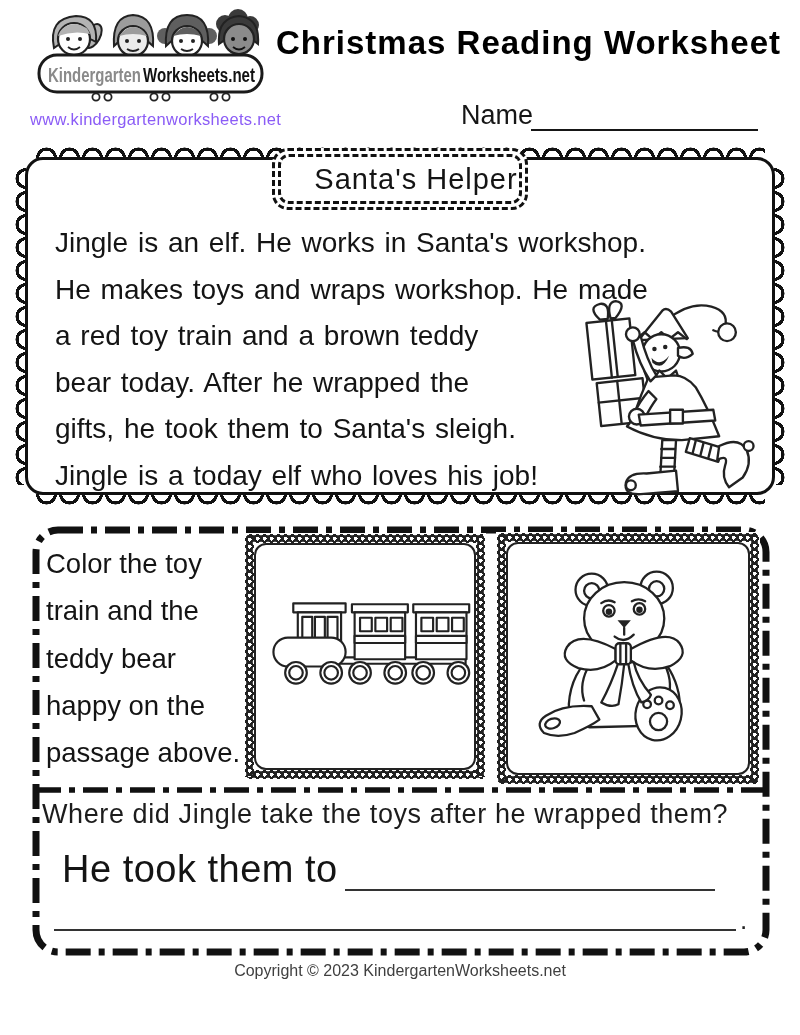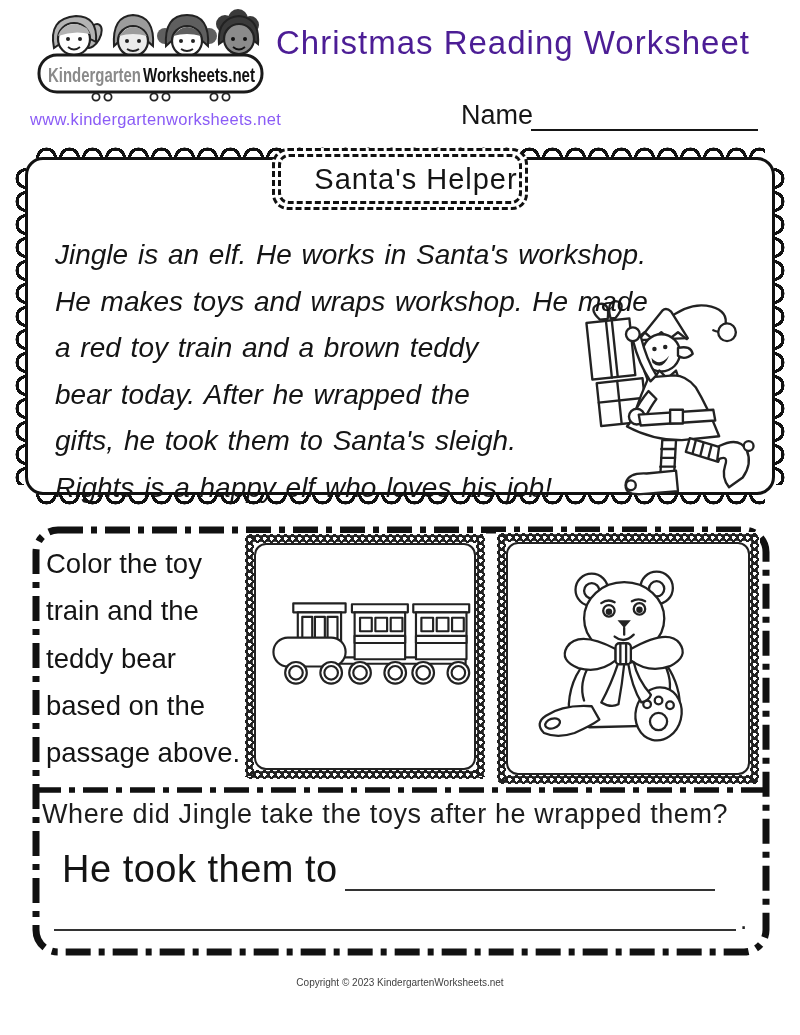--- a/index.html
+++ b/index.html
@@ -5,21 +5,21 @@
   * { margin:0; padding:0; box-sizing:border-box; }
   html,body { background:#ffffff; }
   .page {
     position:relative; width:800px; height:1035px; background:#fff;
     font-family:"Liberation Sans", sans-serif; color:#1a1a1a; overflow:hidden;
   }
   .abs { position:absolute; }
 
   
   .site-url { left:30px; top:110px; font-size:16.5px; letter-spacing:.3px; color:#8b5cf6; }
-  .page-title { left:276px; top:24px; font-size:33px; letter-spacing:1px; color:#4c1d95; }
+  .page-title { left:276px; top:24px; font-size:33px; letter-spacing:1px; color:#000000;font-weight:bold; }
   .name-label { left:461px; top:100px; font-size:27px; color:#161616; }
   .name-line  { left:531px; top:100px; width:227px; height:31px; border-bottom:2.5px solid #161616; }
 
   
   .story-box { left:25px; top:157px; width:750px; height:338px; }
   .story-inner {
     position:absolute; inset:0; background:#fff;
     border:3.5px solid #111; border-radius:18px;
   }
   .sc { position:absolute; }
@@ -47,21 +47,21 @@
   .story-badge {
     left:272px; top:148px; width:256px; height:62px; background:#fff;
     border:3px dashed #111; border-radius:16px; padding:3px; z-index:5;
   }
   .story-badge-inner {
     width:100%; height:100%; border:3px dashed #111; border-radius:11px;
     display:flex; align-items:center; justify-content:center;
   }
   .story-badge-text { font-size:29px; letter-spacing:1px; color:#141414; white-space:nowrap;margin-left:32px; }
 
-  .passage { left:55px; top:232px; width:700px; z-index:3;font-style:italic; }
+  .passage { left:55px; top:220px; width:700px; z-index:3; }
   .passage div {
     font-size:28px; line-height:46.5px; letter-spacing:0; word-spacing:2px;
     color:#141414; white-space:nowrap;
   }
   .elf { left:583px; top:293px; width:188px; height:208px; z-index:2; }
 
   
   .activity-box { left:32px; top:526px; width:738px; height:430px; }
   .activity-border { position:absolute; left:0; top:0; }
 
@@ -90,21 +90,21 @@
 
   .divider { left:36px; top:786px; z-index:2; }
   .question-prompt { left:42px; top:799px; font-size:27px; letter-spacing:.6px; color:#1c1c1c; white-space:nowrap; }
   .answer-stem { left:62px; top:848px; font-size:38px; letter-spacing:.5px; color:#141414; white-space:nowrap; }
   .answer-line-1 { left:345px; top:860px; width:370px; height:31px; border-bottom:2.5px solid #333; }
   .answer-line-2 { left:54px; top:900px; width:682px; height:31px; border-bottom:2.5px solid #333; }
   .answer-period { left:740px; top:905px; font-size:26px; color:#222; }
 
   
   .footer { left:0; top:961px; width:800px; text-align:center; color:#3f3f3f; }
-  .footer div { font-size:10px; line-height:19px;margin-top:12px; }
+  .footer div { font-size:16px; line-height:19px; }
 
   svg .ln { fill:#fff; stroke:#222; stroke-width:2.4; stroke-linejoin:round; stroke-linecap:round; }
   svg .lnf { fill:#222; stroke:none; }
   svg .nofill { fill:none; stroke:#222; stroke-width:2.4; stroke-linejoin:round; stroke-linecap:round; }
 </style>
 </head>
 <body>
 
 <div class="page">
 
@@ -185,21 +185,21 @@
       <span class="story-badge-text">Santa's Helper</span>
     </div>
   </div>
 
   <div class="abs passage">
     <div>Jingle is an elf.  He works in Santa's workshop.</div>
     <div>He makes toys and wraps workshop. He made</div>
     <div>a red toy train and a brown teddy</div>
     <div>bear today. After he wrapped the</div>
     <div>gifts, he took them to Santa's sleigh.</div>
-    <div>Rights is a happy elf who loves his job!</div>
+    <div>Jingle is a today elf who loves his job!</div>
   </div>
 
   <svg class="abs elf" viewBox="0 0 190 212">
 
     <g transform="rotate(-6 30 80)">
       <rect class="ln" x="8" y="28" width="44" height="58"></rect>
       <line x1="28" y1="28" x2="28" y2="86" class="nofill" stroke-width="1.6"></line>
       <line x1="34" y1="28" x2="34" y2="86" class="nofill" stroke-width="1.6"></line>
       <path class="ln" d="M22,26 Q10,12 24,10 Q34,10 30,26 Z"></path>
       <path class="ln" d="M38,26 Q52,12 40,9 Q30,9 33,26 Z"></path>
@@ -246,21 +246,21 @@
   <div class="abs activity-box">
     <svg class="activity-border" width="738" height="430" viewBox="0 0 738 430">
       <rect x="4" y="4" width="730" height="422" rx="22" fill="none" stroke="#111" stroke-width="7" stroke-dasharray="25 8 6 8"></rect>
     </svg>
   </div>
 
   <div class="abs instruction">
     <div>Color the toy</div>
     <div>train and the</div>
     <div>teddy bear</div>
-    <div>based on the</div>
+    <div>happy on the</div>
     <div>passage above.</div>
   </div>
 
   <div class="abs frame frame-train">
     <div class="chain chain-h chain-top"></div>
     <div class="chain chain-h chain-bot"></div>
     <div class="chain chain-v chain-l"></div>
     <div class="chain chain-v chain-r"></div>
     <div class="frame-inner">
       <svg width="212" height="160" viewBox="0 0 235 175">

